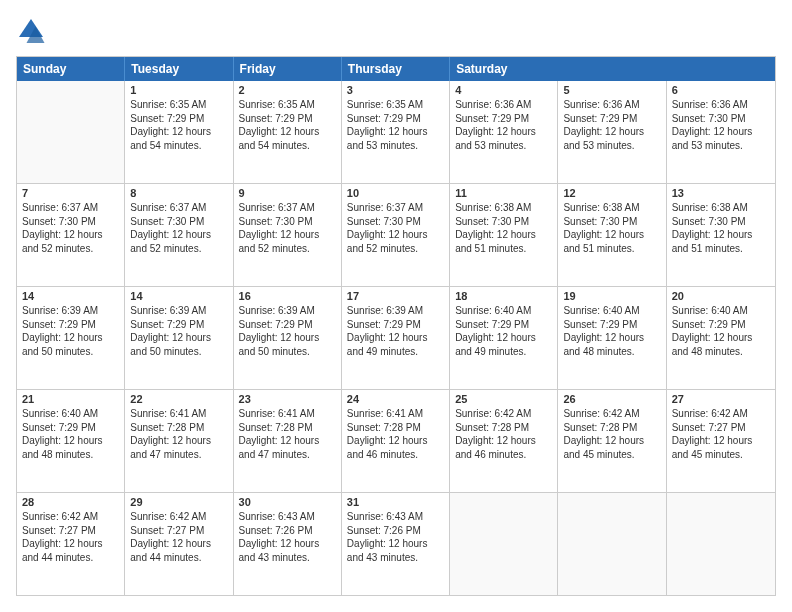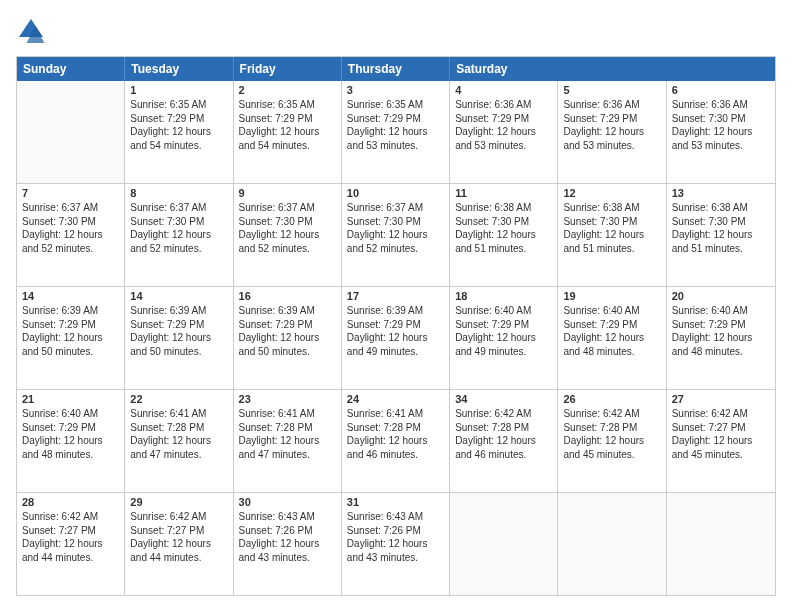--- a/index.html
+++ b/index.html
@@ -170,21 +170,21 @@
           <div class="cal-cell"><span class="day-num">17</span><span class="cell-text">Sunrise: 6:39 AM<br>Sunset: 7:29 PM<br>Daylight: 12 hours and 49 minutes.</span></div>
           <div class="cal-cell"><span class="day-num">18</span><span class="cell-text">Sunrise: 6:40 AM<br>Sunset: 7:29 PM<br>Daylight: 12 hours and 49 minutes.</span></div>
           <div class="cal-cell"><span class="day-num">19</span><span class="cell-text">Sunrise: 6:40 AM<br>Sunset: 7:29 PM<br>Daylight: 12 hours and 48 minutes.</span></div>
           <div class="cal-cell"><span class="day-num">20</span><span class="cell-text">Sunrise: 6:40 AM<br>Sunset: 7:29 PM<br>Daylight: 12 hours and 48 minutes.</span></div>
         </div>
         <div class="cal-row">
           <div class="cal-cell"><span class="day-num">21</span><span class="cell-text">Sunrise: 6:40 AM<br>Sunset: 7:29 PM<br>Daylight: 12 hours and 48 minutes.</span></div>
           <div class="cal-cell"><span class="day-num">22</span><span class="cell-text">Sunrise: 6:41 AM<br>Sunset: 7:28 PM<br>Daylight: 12 hours and 47 minutes.</span></div>
           <div class="cal-cell"><span class="day-num">23</span><span class="cell-text">Sunrise: 6:41 AM<br>Sunset: 7:28 PM<br>Daylight: 12 hours and 47 minutes.</span></div>
           <div class="cal-cell"><span class="day-num">24</span><span class="cell-text">Sunrise: 6:41 AM<br>Sunset: 7:28 PM<br>Daylight: 12 hours and 46 minutes.</span></div>
-          <div class="cal-cell"><span class="day-num">34</span><span class="cell-text">Sunrise: 6:42 AM<br>Sunset: 7:28 PM<br>Daylight: 12 hours and 46 minutes.</span></div>
+          <div class="cal-cell"><span class="day-num">25</span><span class="cell-text">Sunrise: 6:42 AM<br>Sunset: 7:28 PM<br>Daylight: 12 hours and 46 minutes.</span></div>
           <div class="cal-cell"><span class="day-num">26</span><span class="cell-text">Sunrise: 6:42 AM<br>Sunset: 7:28 PM<br>Daylight: 12 hours and 45 minutes.</span></div>
           <div class="cal-cell"><span class="day-num">27</span><span class="cell-text">Sunrise: 6:42 AM<br>Sunset: 7:27 PM<br>Daylight: 12 hours and 45 minutes.</span></div>
         </div>
         <div class="cal-row">
           <div class="cal-cell"><span class="day-num">28</span><span class="cell-text">Sunrise: 6:42 AM<br>Sunset: 7:27 PM<br>Daylight: 12 hours and 44 minutes.</span></div>
           <div class="cal-cell"><span class="day-num">29</span><span class="cell-text">Sunrise: 6:42 AM<br>Sunset: 7:27 PM<br>Daylight: 12 hours and 44 minutes.</span></div>
           <div class="cal-cell"><span class="day-num">30</span><span class="cell-text">Sunrise: 6:43 AM<br>Sunset: 7:26 PM<br>Daylight: 12 hours and 43 minutes.</span></div>
           <div class="cal-cell"><span class="day-num">31</span><span class="cell-text">Sunrise: 6:43 AM<br>Sunset: 7:26 PM<br>Daylight: 12 hours and 43 minutes.</span></div>
           <div class="cal-cell empty"></div>
           <div class="cal-cell empty"></div>

